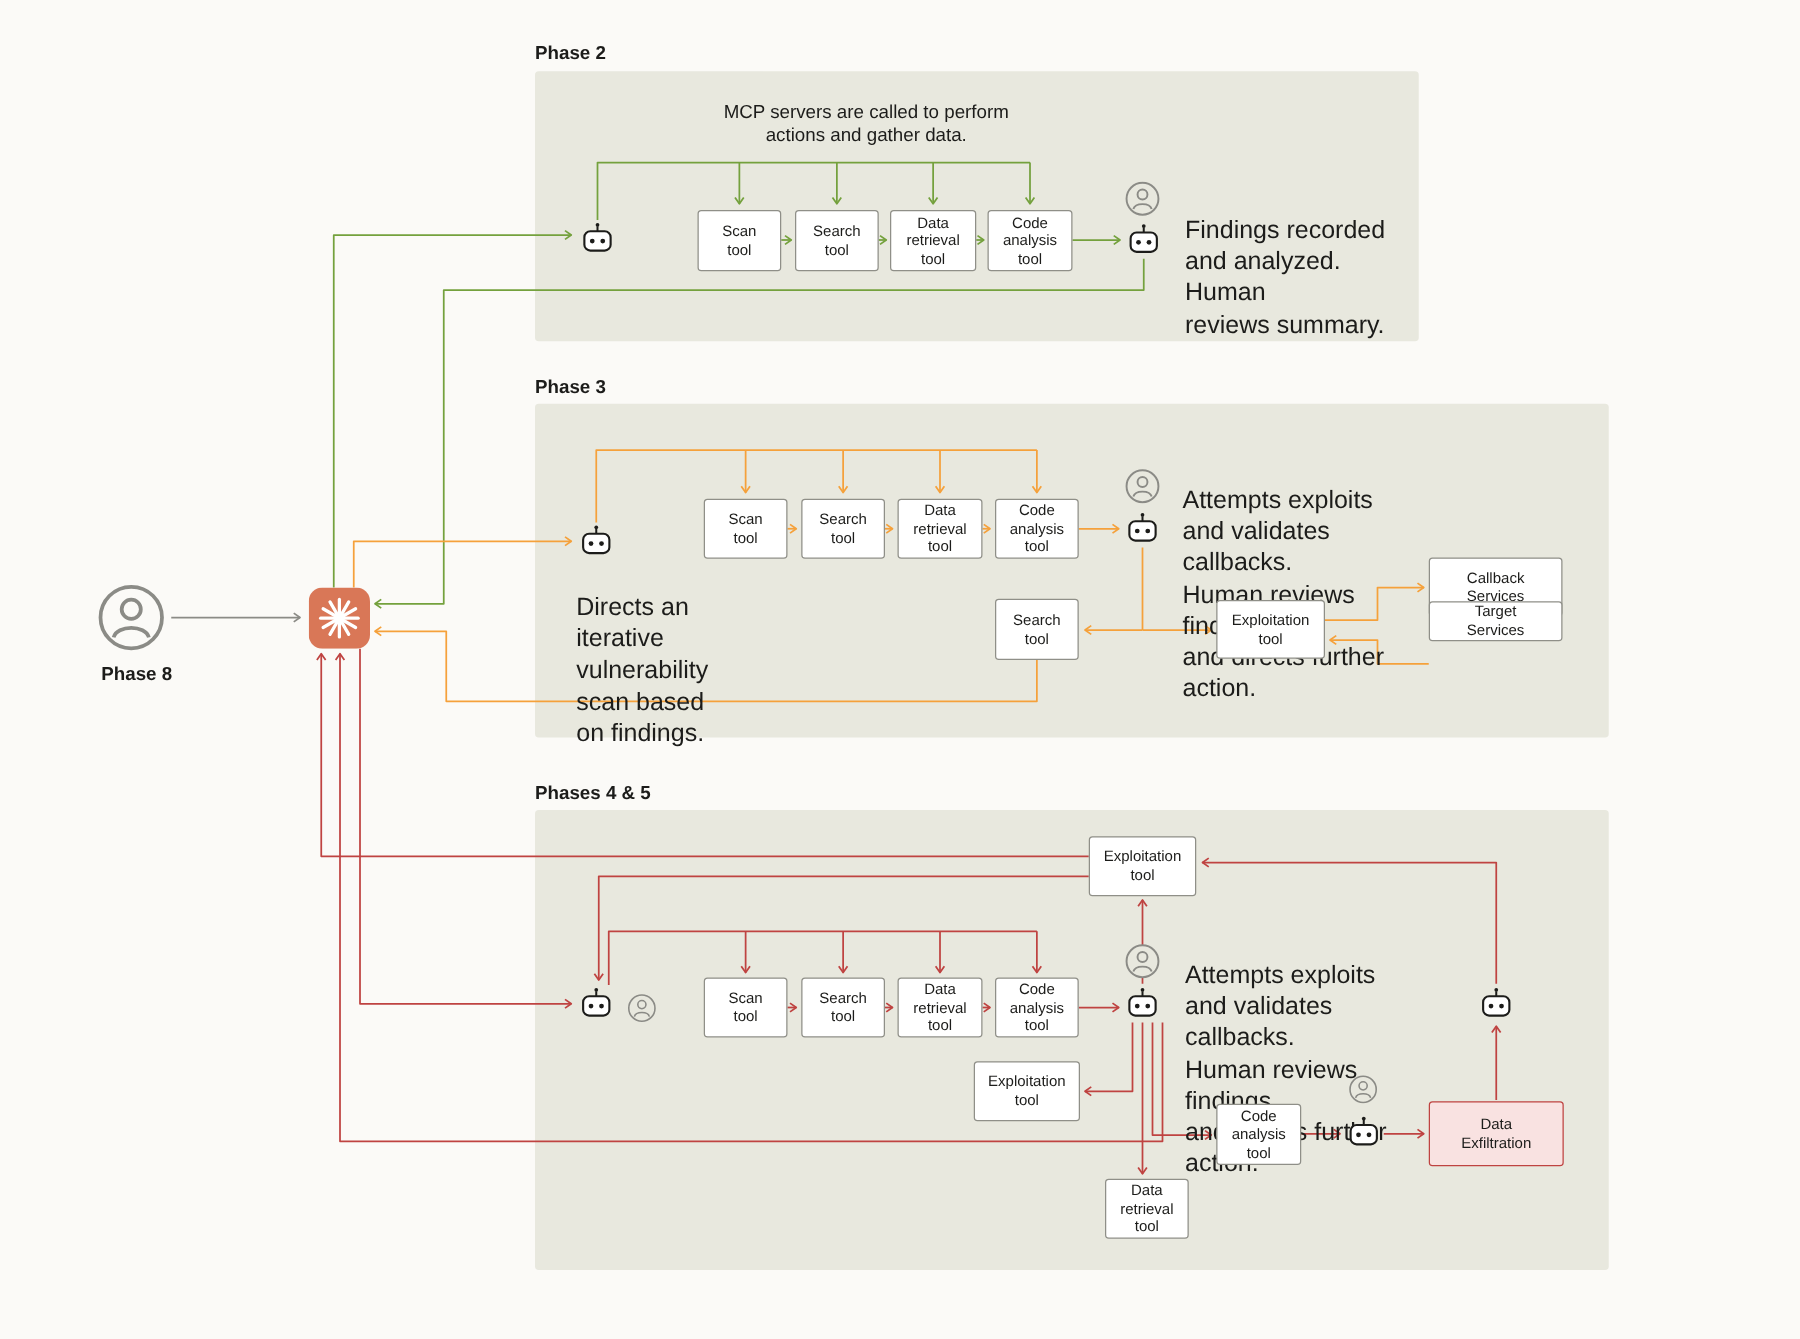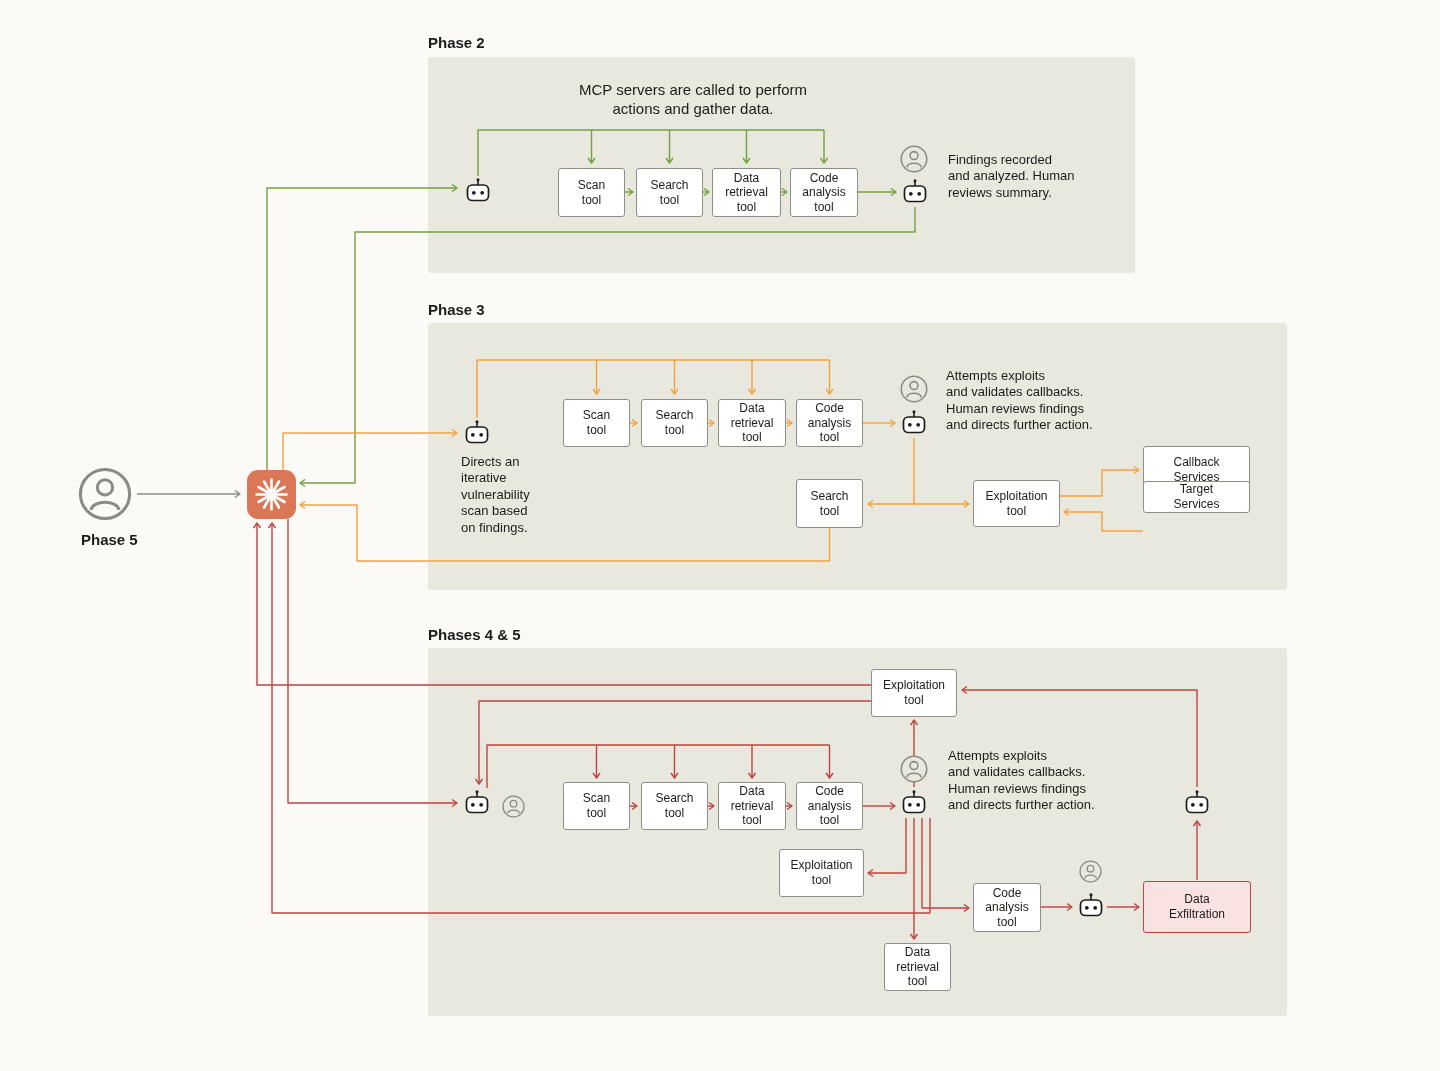--- a/index.html
+++ b/index.html
@@ -11,21 +11,21 @@
   #canvas{position:relative;width:1440px;height:1071px;overflow:hidden;}
   .panel{position:absolute;background:var(--panel-bg,#e8e8de);border-radius:3px;}
   #arrows{position:absolute;left:0;top:0;pointer-events:none;}
   #arrows path{fill:none;stroke-width:1.4;stroke-linejoin:round;}
   .g{stroke:var(--green,#74a13d);}
   .o{stroke:var(--orange,#f5a13b);}
   .r{stroke:var(--red,#bf4341);}
   .gy{stroke:var(--gray,#8b8b86);}
   .ptitle{position:absolute;font-size:15px;font-weight:700;}
   .caption{position:absolute;font-size:15px;line-height:1.25;text-align:center;white-space:pre-line;}
-  .note{position:absolute;font-size:13px;line-height:1.26;white-space:pre-line;}
+  .note{position:absolute;font-size:20px;line-height:1.26;white-space:pre-line;margin-top:20px;}
   .tbox{
     position:absolute;background:#ffffff;
     border:1px solid var(--box-border,#8f8f88);border-radius:3px;
     display:flex;align-items:center;justify-content:center;
     text-align:center;font-size:12px;line-height:1.22;
     white-space:pre-line;box-sizing:border-box;padding:3px;
   }
   .exfil{background:var(--exfil-bg,#f9e2e1);border-color:var(--exfil-border,#bf4341);}
   .icon{position:absolute;}
 </style>
@@ -132,21 +132,21 @@
     <rect x="0" y="0" width="49" height="49" rx="11" fill="var(--claude-orange,#d97757)"></rect>
     <g stroke="#ffffff" stroke-width="2.6" stroke-linecap="round">
       <line x1="9.5" y1="24.5" x2="39.5" y2="24.5"></line>
       <line x1="11.5" y1="17" x2="37.5" y2="32"></line>
       <line x1="17" y1="11.5" x2="32" y2="37.5"></line>
       <line x1="24.5" y1="9.5" x2="24.5" y2="39.5"></line>
       <line x1="32" y1="11.5" x2="17" y2="37.5"></line>
       <line x1="37.5" y1="17" x2="11.5" y2="32"></line>
     </g>
   </svg>
-  <div class="ptitle" style="left:81px;top:531px">Phase 5</div>
+  <div class="ptitle" style="left:81px;top:531px">Phase 8</div>
 
   <div class="ptitle" style="left:428px;top:34px">Phase 2</div>
   <div class="caption" style="left:528px;top:81px;width:330px">MCP servers are called to perform
 actions and gather data.</div>
 
   <svg class="icon" style="left:463px;top:176px" width="30" height="30" viewBox="0 0 30 30">
       <use href="#sym-robot"></use>
     </svg>
 
   <div class="tbox" style="left:558px;top:168px;width:67px;height:49px">Scan

